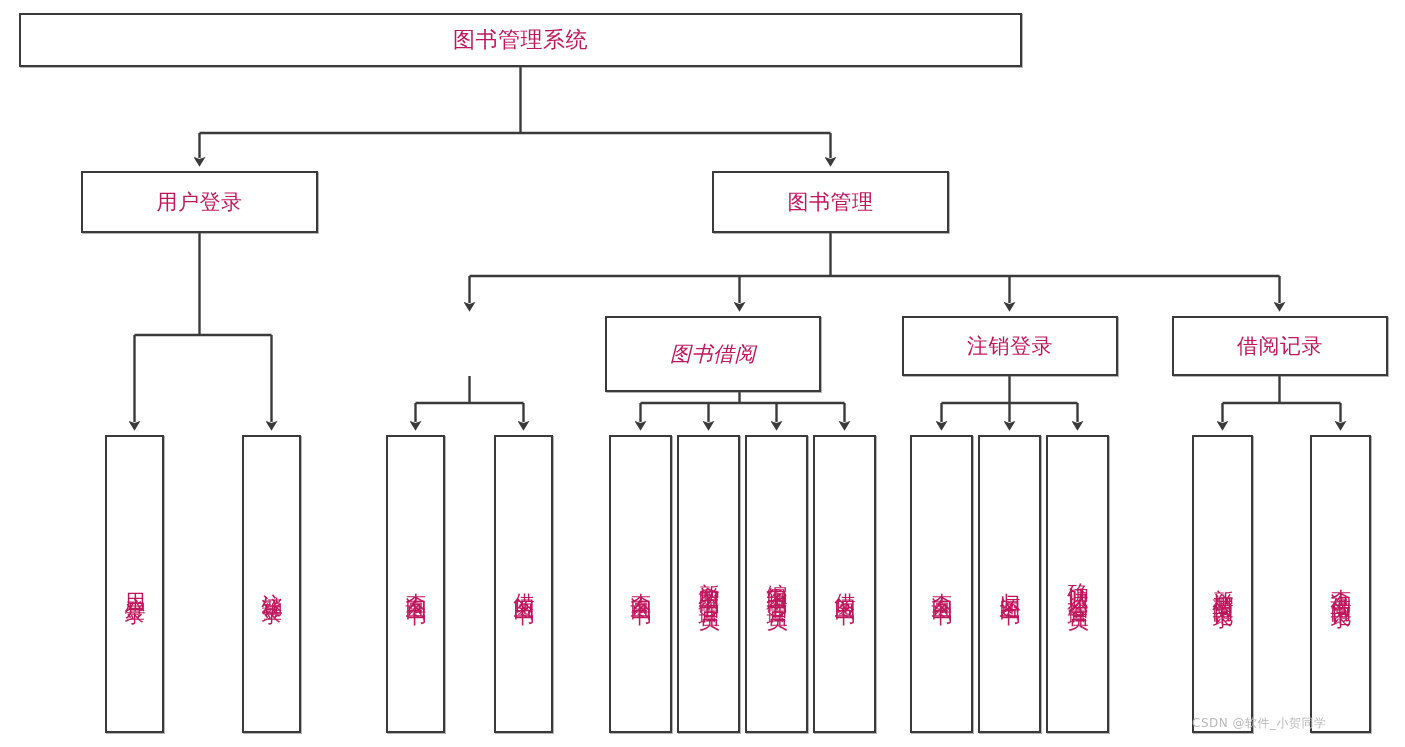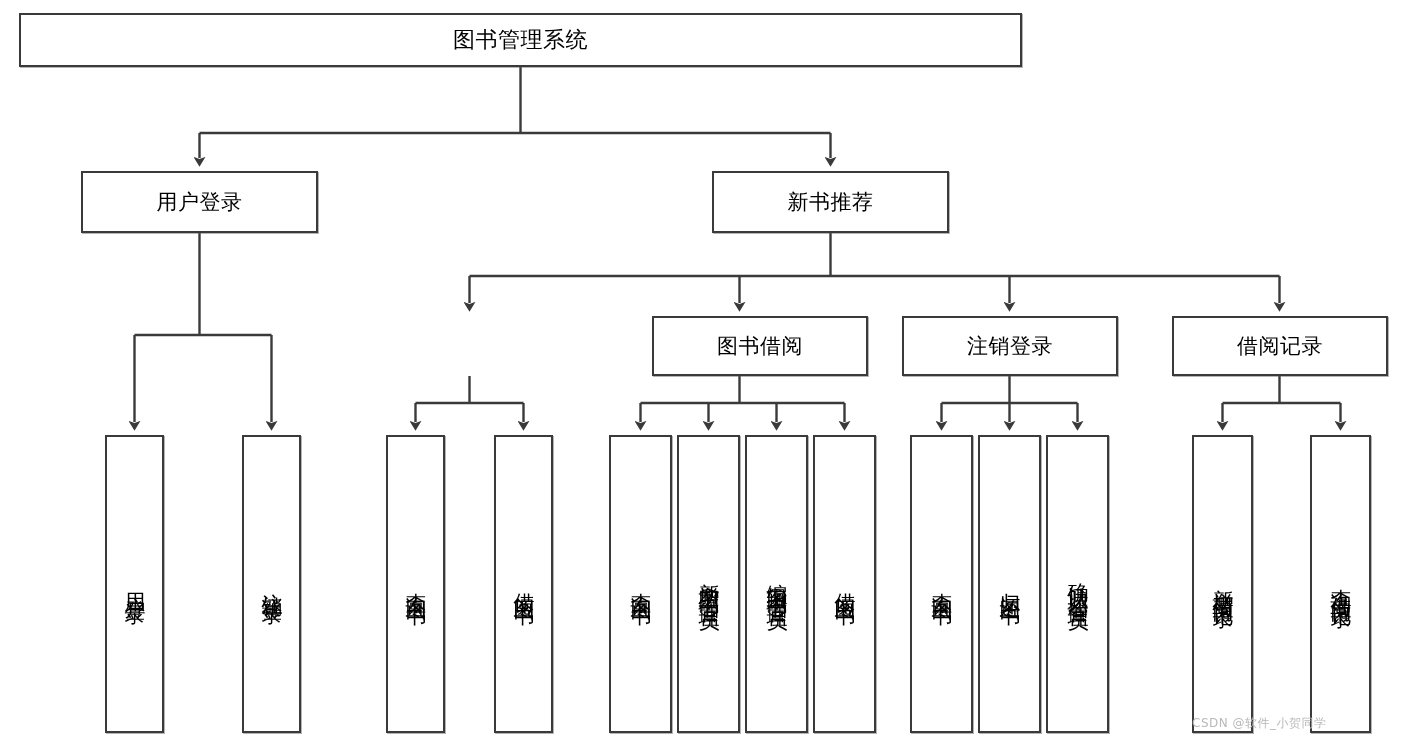--- a/index.html
+++ b/index.html
@@ -30,21 +30,21 @@
     box-sizing: border-box;
     border: 2px solid #3a3a3a;
     background: #ffffff;
     display: flex;
     align-items: center;
     justify-content: center;
     color: #3c3c3c;
     box-shadow: 1px 1px 0 rgba(90,90,90,0.45);
   }
   .node .lbl {
-    color: #000000;
+    color: #be185d;
     line-height: 1.18;
     text-align: center;
     white-space: pre;
   }
   .node.horiz .lbl {
     font-size: 21px;
     letter-spacing: 0.5px;
   }
   .node.root .lbl {
     font-size: 22px;
@@ -128,25 +128,25 @@
 
   <div class="node root horiz" style="left:19px; top:13px; width:1003px; height:54px;">
     <span class="lbl">图书管理系统</span>
   </div>
 
   <div class="node horiz" style="left:81px; top:171px; width:237px; height:62px;">
     <span class="lbl">用户登录</span>
   </div>
 
   <div class="node horiz" style="left:712px; top:171px; width:237px; height:62px;">
-    <span class="lbl">新书推荐</span>
-  </div>
-
-
-  <div class="node horiz" style="left:652px; top:316px; width:216px; height:60px;">
+    <span class="lbl">图书管理</span>
+  </div>
+
+
+  <div class="node horiz" style="left:605px; top:316px; width:216px; height:76px;font-style:italic;">
     <span class="lbl">图书借阅</span>
   </div>
 
   <div class="node horiz" style="left:902px; top:316px; width:216px; height:60px;">
     <span class="lbl">注销登录</span>
   </div>
 
   <div class="node horiz" style="left:1172px; top:316px; width:216px; height:60px;">
     <span class="lbl">借阅记录</span>
   </div>

